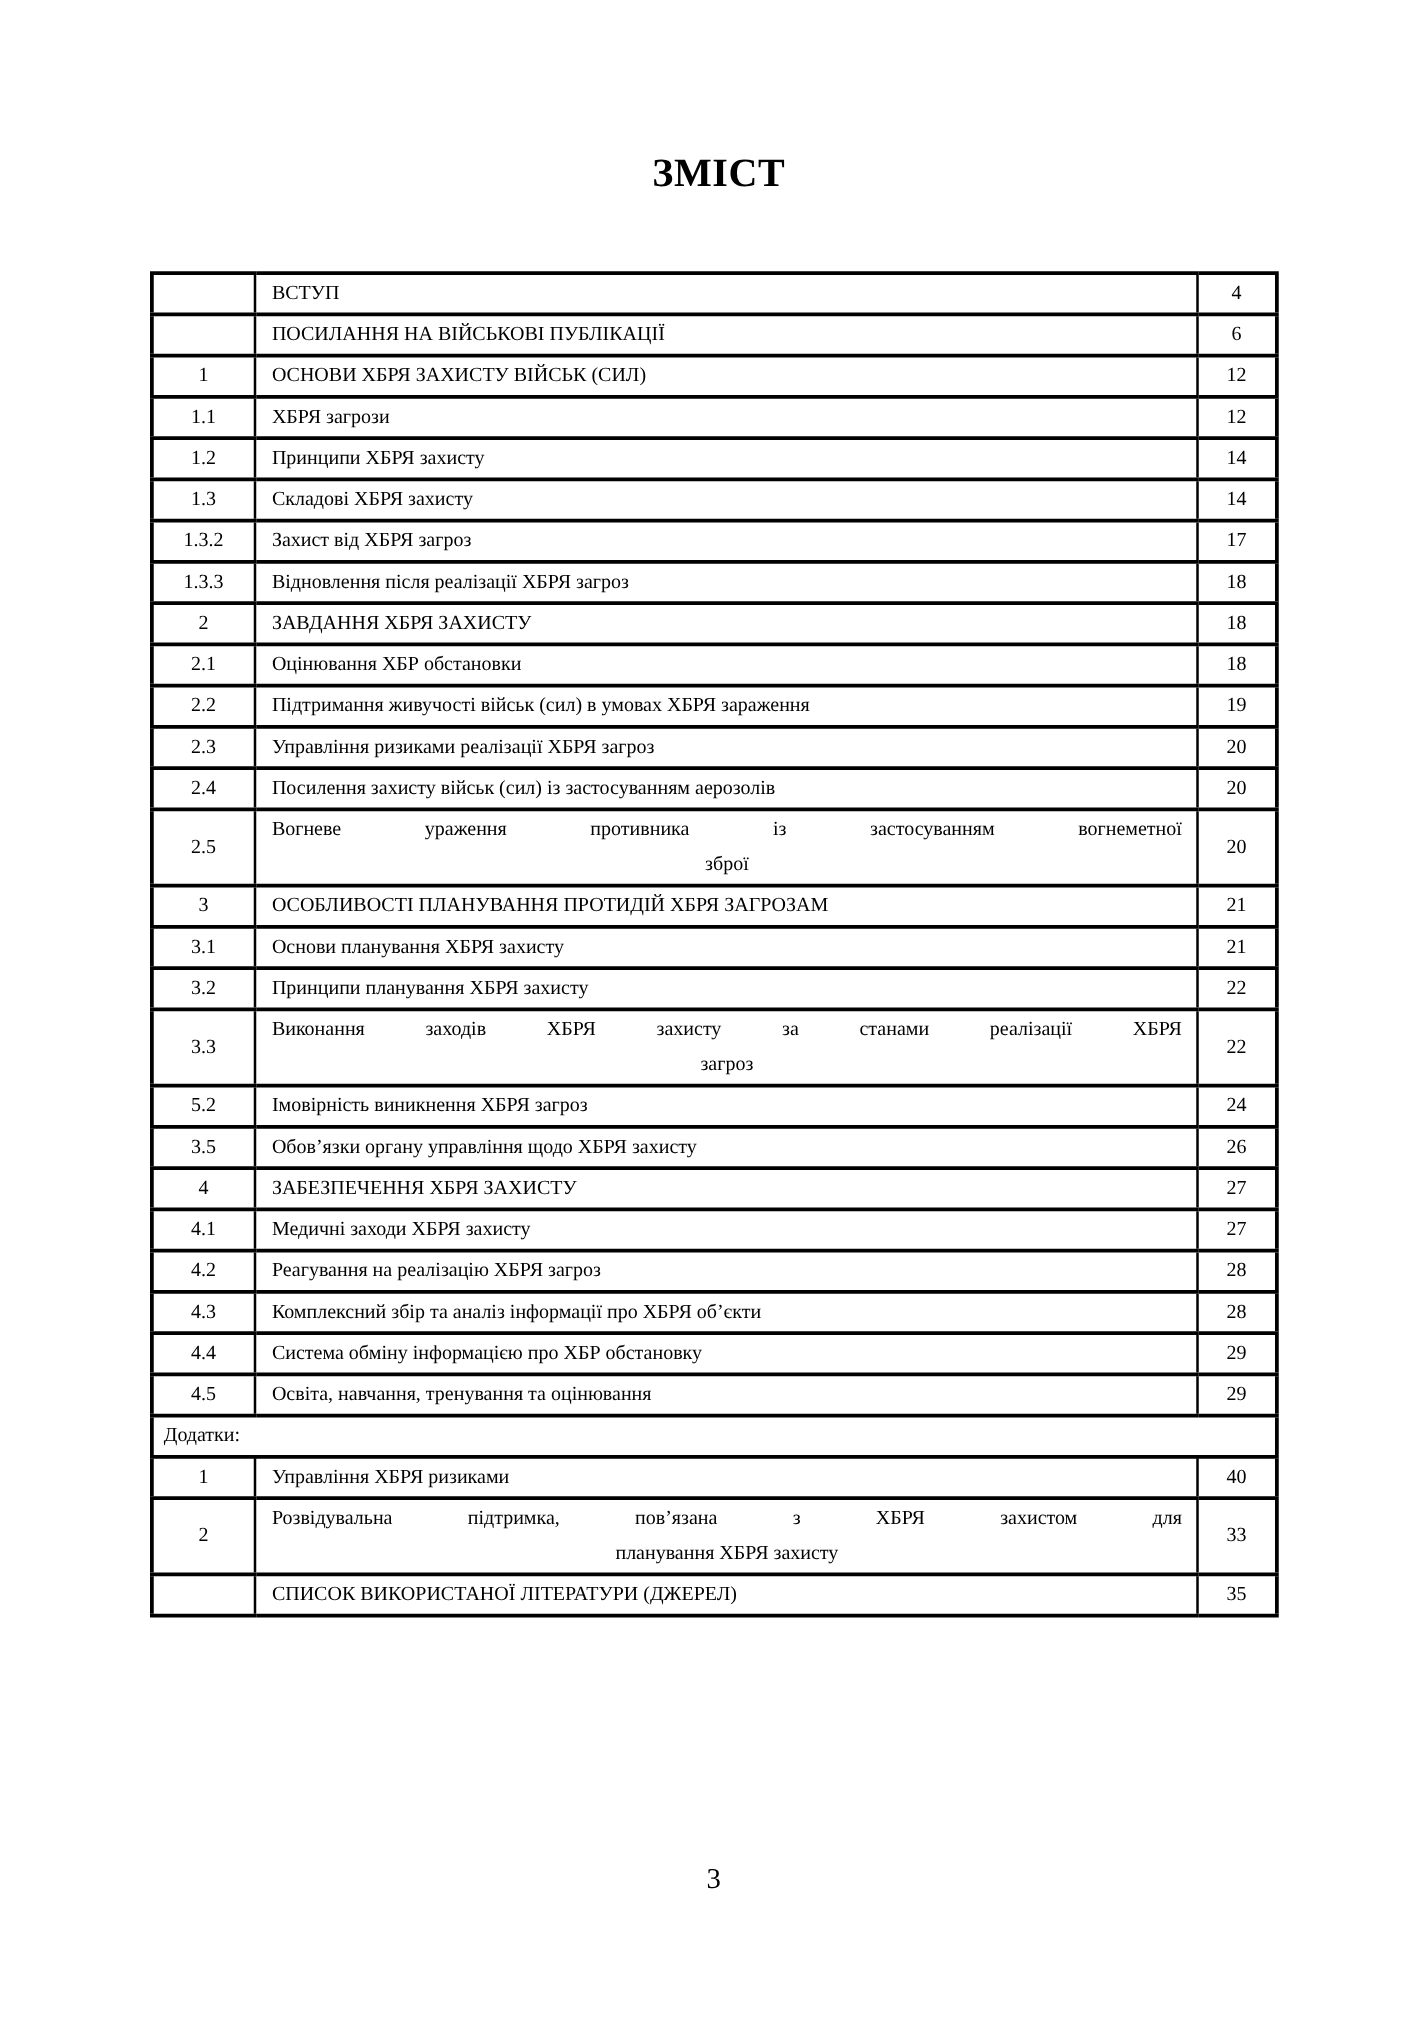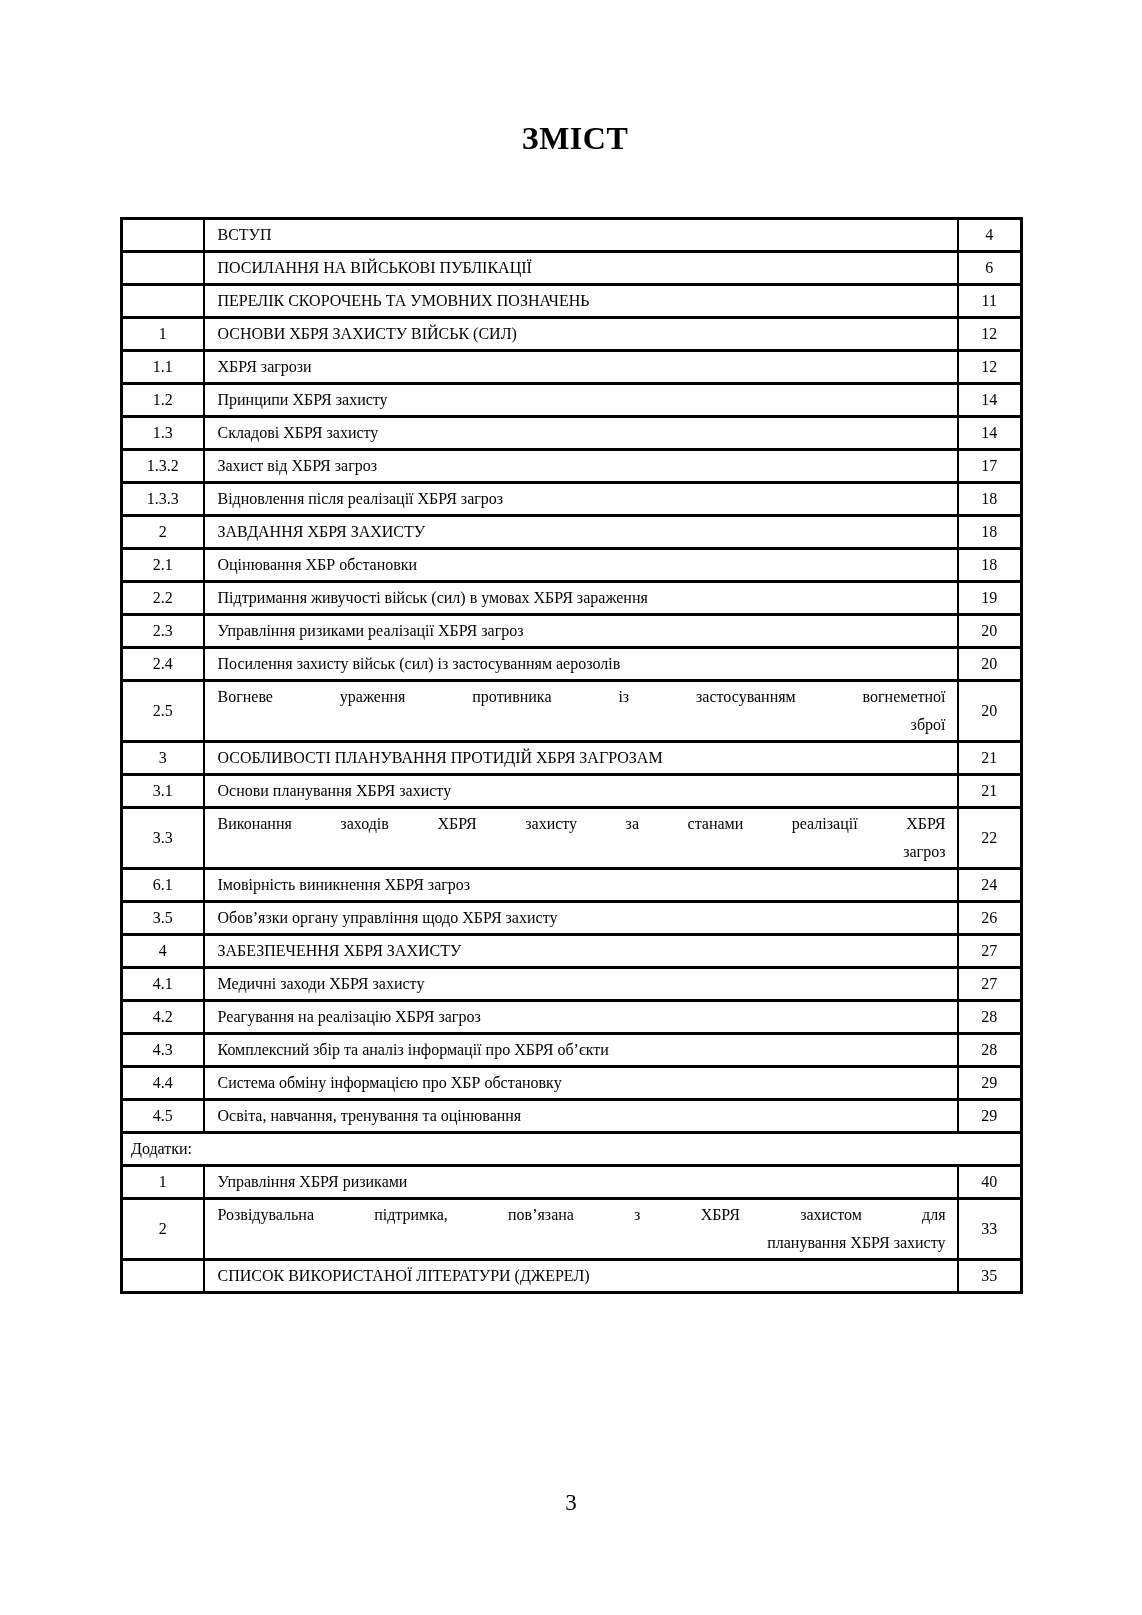--- a/index.html
+++ b/index.html
@@ -59,21 +59,21 @@
     padding-right: 11px;
   }
   table.toc td.page {
     text-align: center;
     padding: 1px 2px;
   }
   table.toc td.span-cell {
     text-align: left;
     padding-left: 8px;
   }
-  .tline { text-align: right; }
+  .tline { text-align: center; }
   .tline.jline {
     text-align: justify;
     text-align-last: justify;
   }
   .page-number {
     position: absolute;
     top: 1490px;
     left: 0;
     width: 1142px;
     text-align: center;
@@ -96,25 +96,20 @@
         <td class="num"></td>
         <td class="title"><span>ВСТУП</span></td>
         <td class="page">4</td>
       </tr>
       <tr>
         <td class="num"></td>
         <td class="title"><span>ПОСИЛАННЯ НА ВІЙСЬКОВІ ПУБЛІКАЦІЇ</span></td>
         <td class="page">6</td>
       </tr>
       <tr>
-        <td class="num"></td>
-        <td class="title"><span>ПЕРЕЛІК СКОРОЧЕНЬ ТА УМОВНИХ ПОЗНАЧЕНЬ</span></td>
-        <td class="page">11</td>
-      </tr>
-      <tr>
         <td class="num">1</td>
         <td class="title"><span>ОСНОВИ ХБРЯ ЗАХИСТУ ВІЙСЬК (СИЛ)</span></td>
         <td class="page">12</td>
       </tr>
       <tr>
         <td class="num">1.1</td>
         <td class="title"><span>ХБРЯ загрози</span></td>
         <td class="page">12</td>
       </tr>
       <tr>
@@ -174,29 +169,34 @@
         <td class="num">3</td>
         <td class="title"><span>ОСОБЛИВОСТІ ПЛАНУВАННЯ ПРОТИДІЙ ХБРЯ ЗАГРОЗАМ</span></td>
         <td class="page">21</td>
       </tr>
       <tr>
         <td class="num">3.1</td>
         <td class="title"><span>Основи планування ХБРЯ захисту</span></td>
         <td class="page">21</td>
       </tr>
       <tr>
+        <td class="num">3.2</td>
+        <td class="title"><span>Принципи планування ХБРЯ захисту</span></td>
+        <td class="page">22</td>
+      </tr>
+      <tr>
         <td class="num">3.3</td>
         <td class="title">
           <div class="tline jline">Виконання заходів ХБРЯ захисту за станами реалізації ХБРЯ</div>
           <div class="tline">загроз</div>
         </td>
         <td class="page">22</td>
       </tr>
       <tr>
-        <td class="num">6.1</td>
+        <td class="num">5.2</td>
         <td class="title"><span>Імовірність виникнення ХБРЯ загроз</span></td>
         <td class="page">24</td>
       </tr>
       <tr>
         <td class="num">3.5</td>
         <td class="title"><span>Обов’язки органу управління щодо ХБРЯ захисту</span></td>
         <td class="page">26</td>
       </tr>
       <tr>
         <td class="num">4</td>

